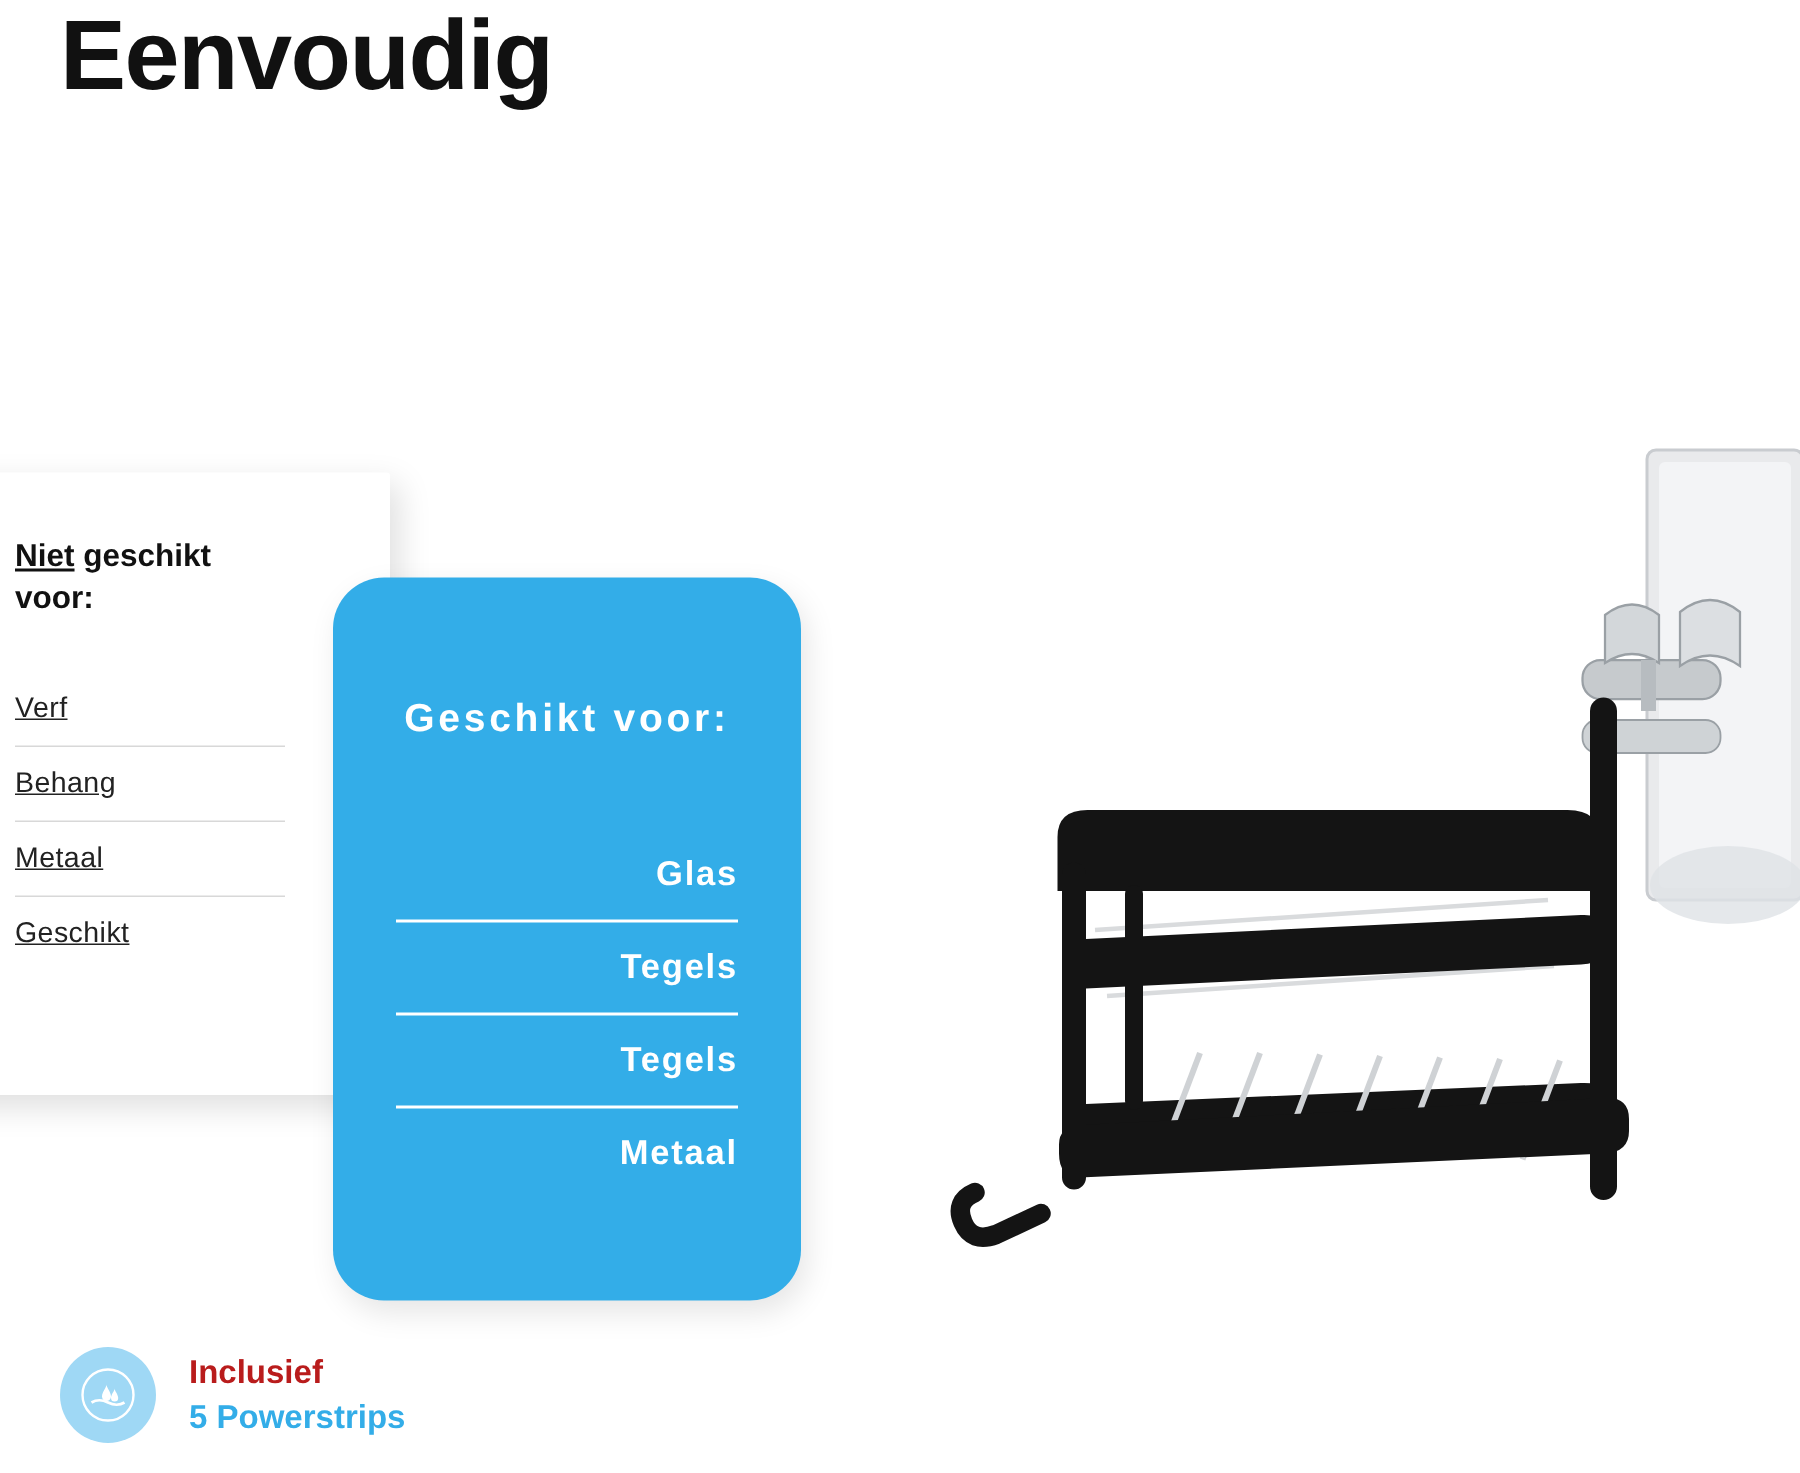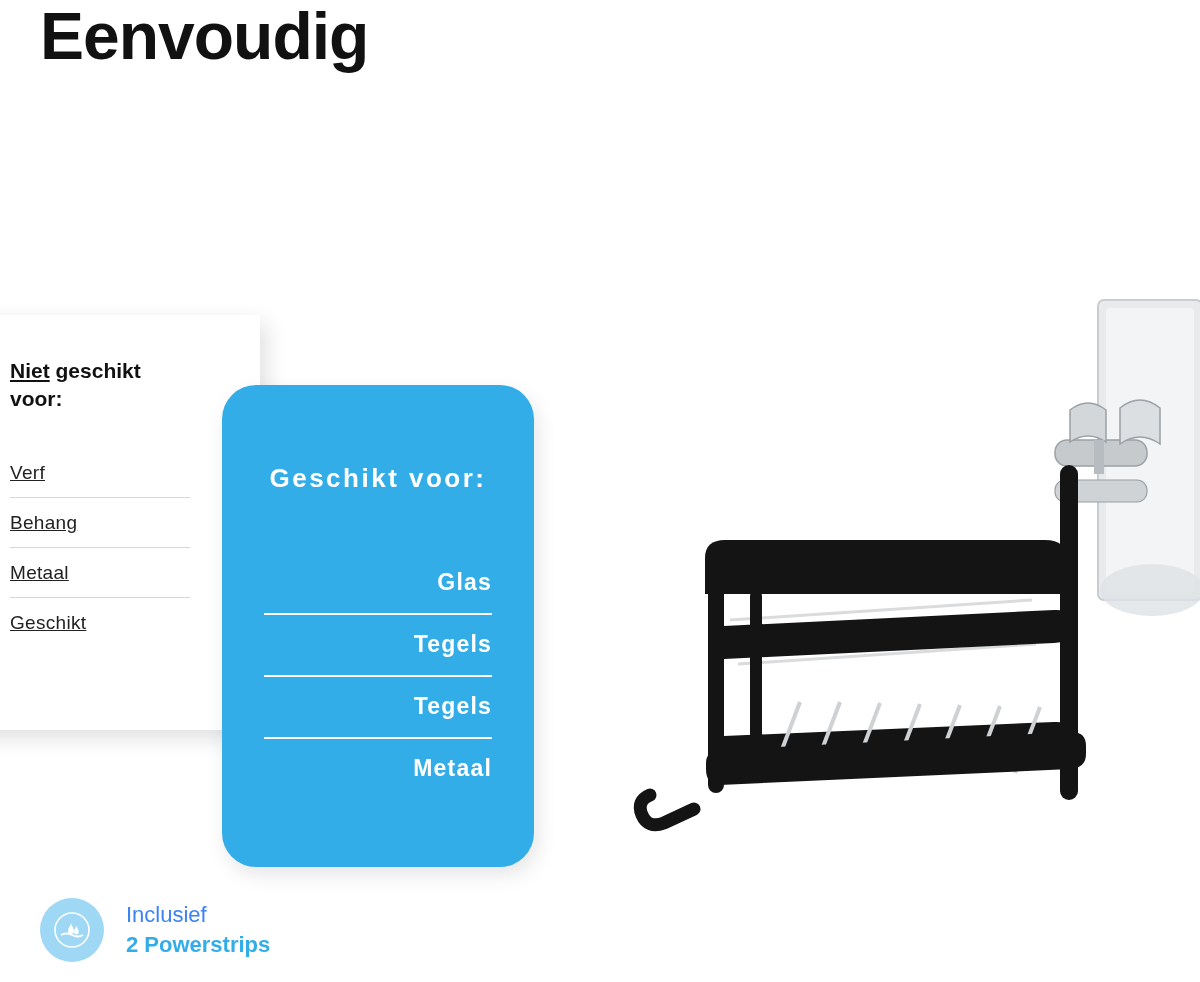--- a/index.html
+++ b/index.html
@@ -154,21 +154,22 @@
     align-items: center;
     justify-content: center;
     flex: 0 0 auto;
   }
   .badge-text {
     margin-left: 22px;
     line-height: 1.35;
   }
   .badge-line1 {
     font-size: 22px;
-    color: #3b82f6;
+    color: #b91c1c;
+    font-weight: bold;
   }
   .badge-line2 {
     font-size: 22px;
     font-weight: bold;
     color: #33ade8;
   }
 
   
   .product-area {
     position: absolute;
@@ -215,21 +216,21 @@
   <div class="badge-circle">
     <svg width="38" height="38" viewBox="0 0 38 38" aria-hidden="true">
       <circle cx="19" cy="19" r="17" fill="none" stroke="#ffffff" stroke-width="1.6"></circle>
       <path d="M8 24 q5 -3 11 0 t11 0" fill="none" stroke="#ffffff" stroke-width="1.8"></path>
       <path d="M15 20 c0 -3 3 -6 3 -8 c0 2 3 5 3 8 a3 3 0 0 1 -6 0 z" fill="#ffffff"></path>
       <path d="M21 21 c0 -2.4 2.4 -4.8 2.4 -6.4 c0 1.6 2.4 4 2.4 6.4 a2.4 2.4 0 0 1 -4.8 0 z" fill="#ffffff"></path>
     </svg>
   </div>
   <div class="badge-text">
     <div class="badge-line1">Inclusief</div>
-    <div class="badge-line2">2 Powerstrips</div>
+    <div class="badge-line2">5 Powerstrips</div>
   </div>
 </div>
 
 <div class="product-area">
   <svg width="600" height="600" viewBox="0 0 600 600" aria-hidden="true">
 
     <g>
       <rect x="498" y="10" width="104" height="300" rx="6" fill="#e9eaec" stroke="#c9ccd0" stroke-width="2"></rect>
       <rect x="506" y="18" width="88" height="284" rx="4" fill="#f3f4f6"></rect>
       <ellipse cx="552" cy="300" rx="52" ry="26" fill="#dfe2e6" opacity="0.8"></ellipse>

